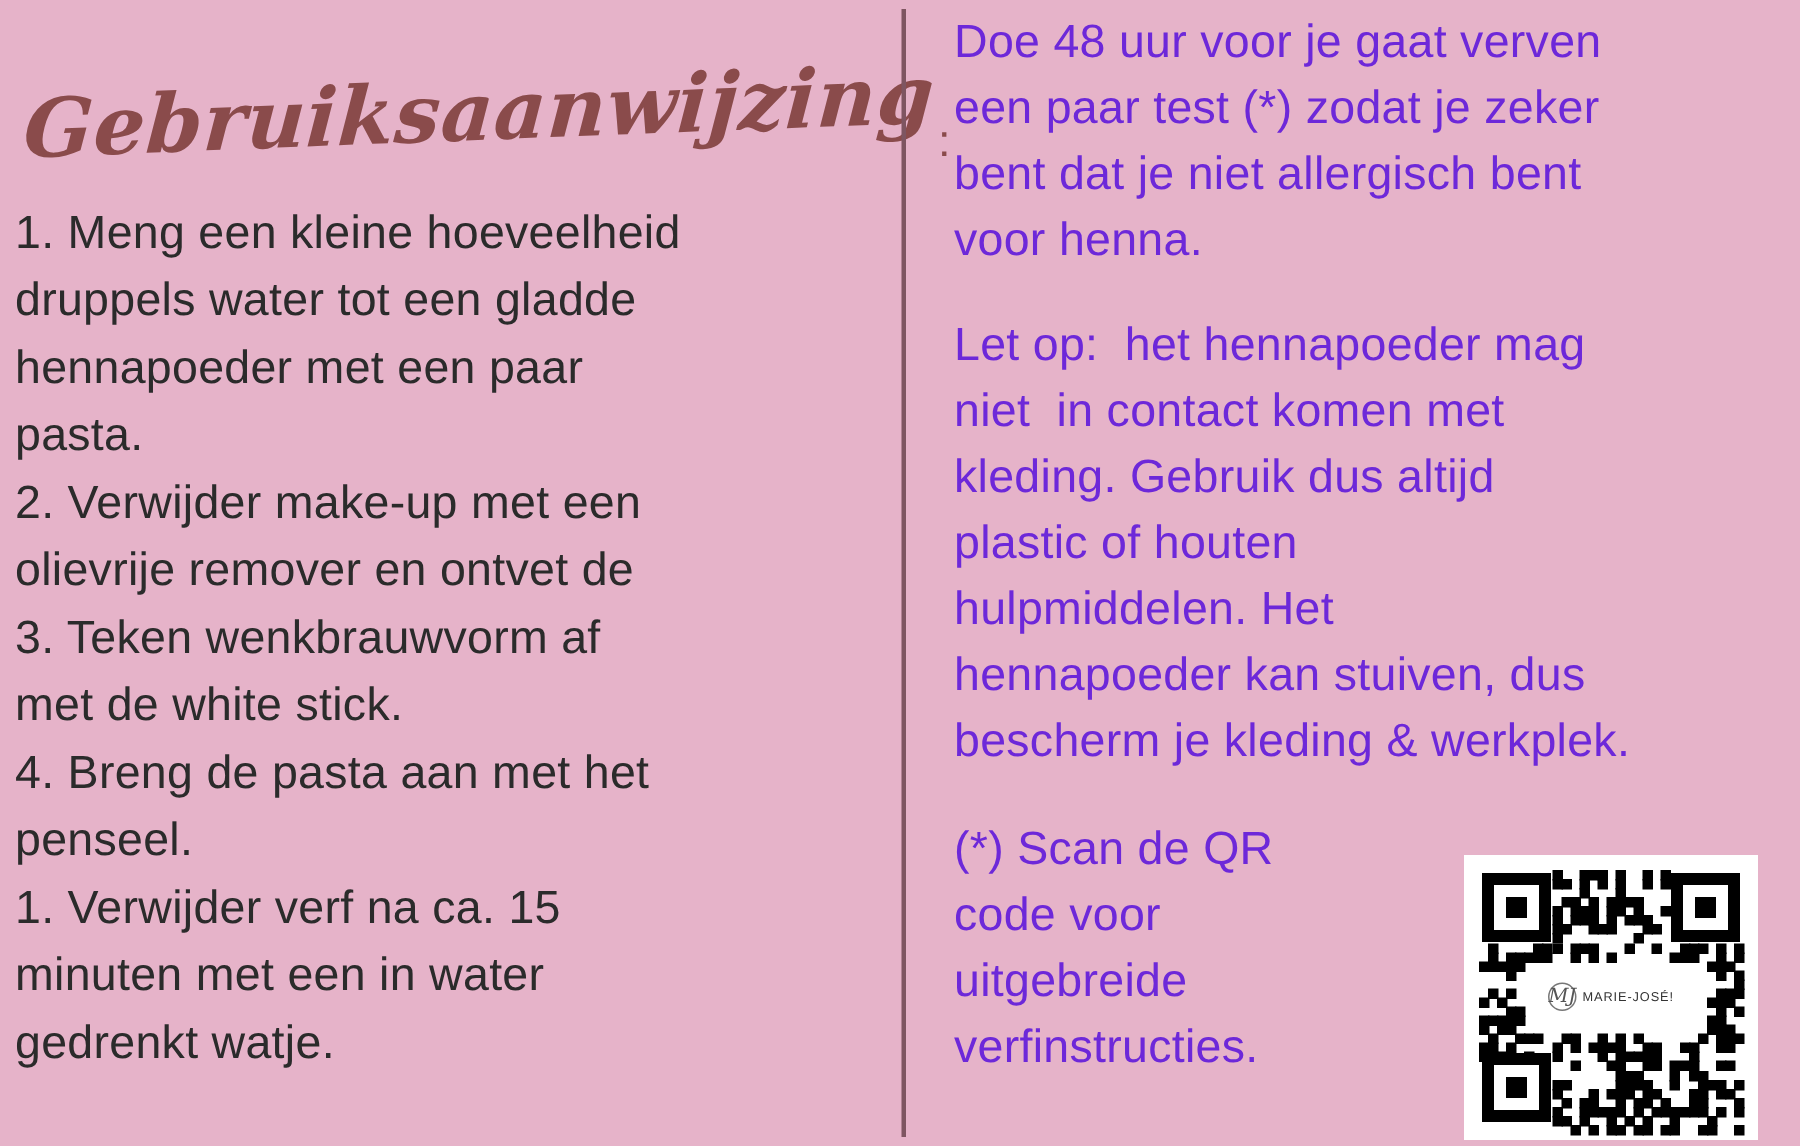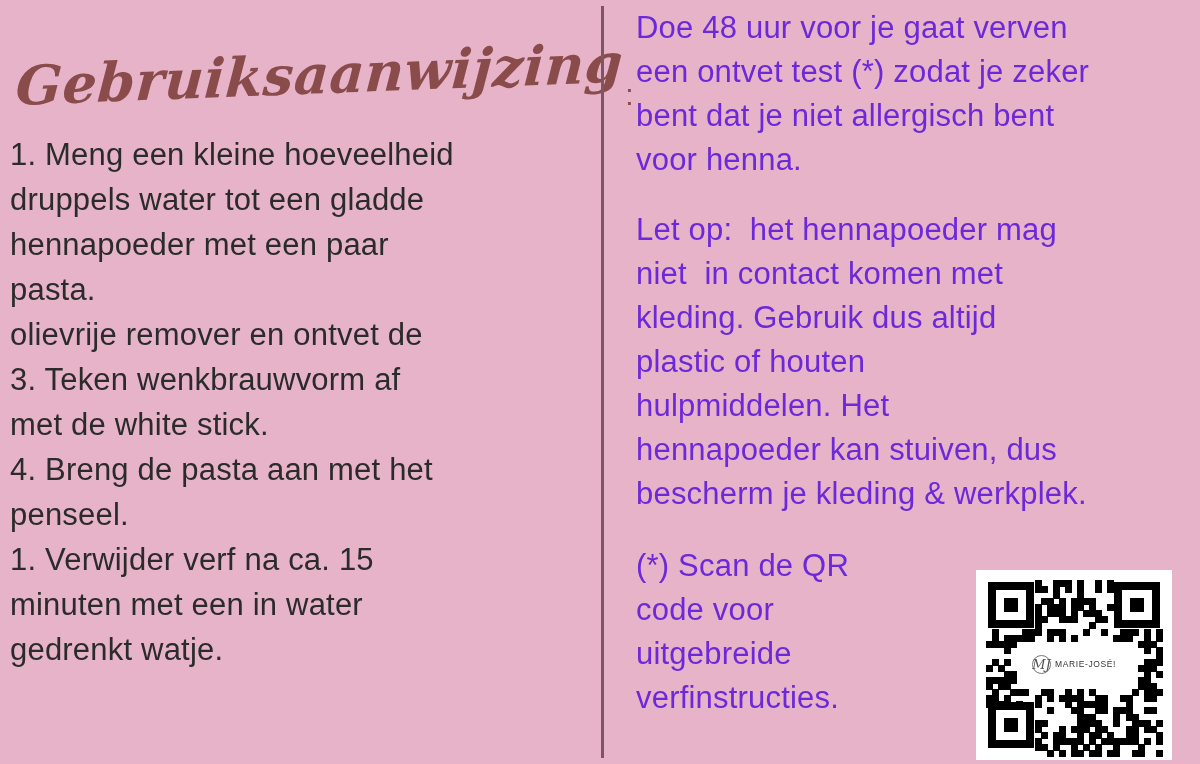--- a/index.html
+++ b/index.html
@@ -200,38 +200,39 @@
     <div class="heading-row">
       <span class="heading">Gebruiksaanwijzing</span>
       <span class="heading-colon">:</span>
     </div>
 
     <div class="steps">
       <div class="step-line">1. Meng een kleine hoeveelheid</div>
       <div class="step-line">druppels water tot een gladde</div>
       <div class="step-line">hennapoeder met een paar</div>
       <div class="step-line">pasta.</div>
+      <div class="step-line">2. Verwijder make-up met een</div>
       <div class="step-line">olievrije remover en ontvet de</div>
       <div class="step-line">3. Teken wenkbrauwvorm af</div>
       <div class="step-line">met de white stick.</div>
       <div class="step-line">4. Breng de pasta aan met het</div>
       <div class="step-line">penseel.</div>
       <div class="step-line">1. Verwijder verf na ca. 15</div>
       <div class="step-line">minuten met een in water</div>
       <div class="step-line">gedrenkt watje.</div>
     </div>
   </div>
 
   <div class="divider"></div>
 
   <div class="col-right">
 
     <div class="para">
       <div class="para-line">Doe 48 uur voor je gaat verven</div>
-      <div class="para-line">een ontvet test (*) zodat je zeker</div>
+      <div class="para-line">een paar test (*) zodat je zeker</div>
       <div class="para-line">bent dat je niet allergisch bent</div>
       <div class="para-line">voor henna.</div>
     </div>
 
     <div class="gap-sm"></div>
 
     <div class="para">
       <div class="para-line">Let op:  het hennapoeder mag</div>
       <div class="para-line">niet  in contact komen met</div>
       <div class="para-line">kleding. Gebruik dus altijd</div>

